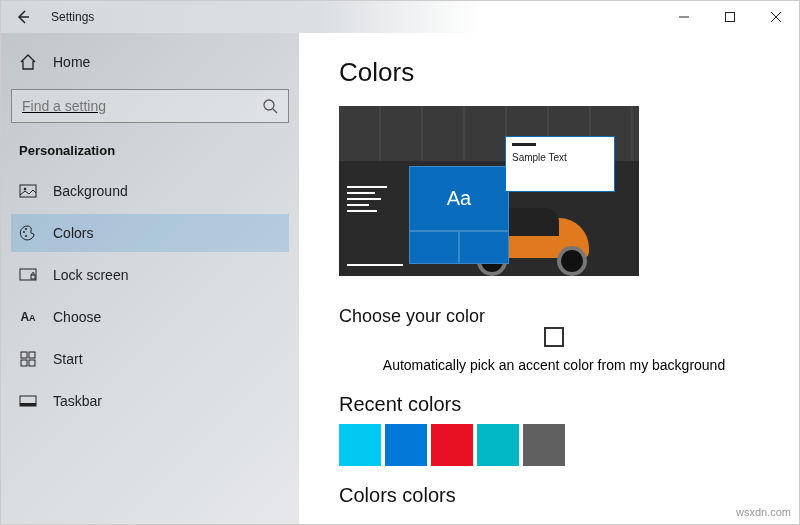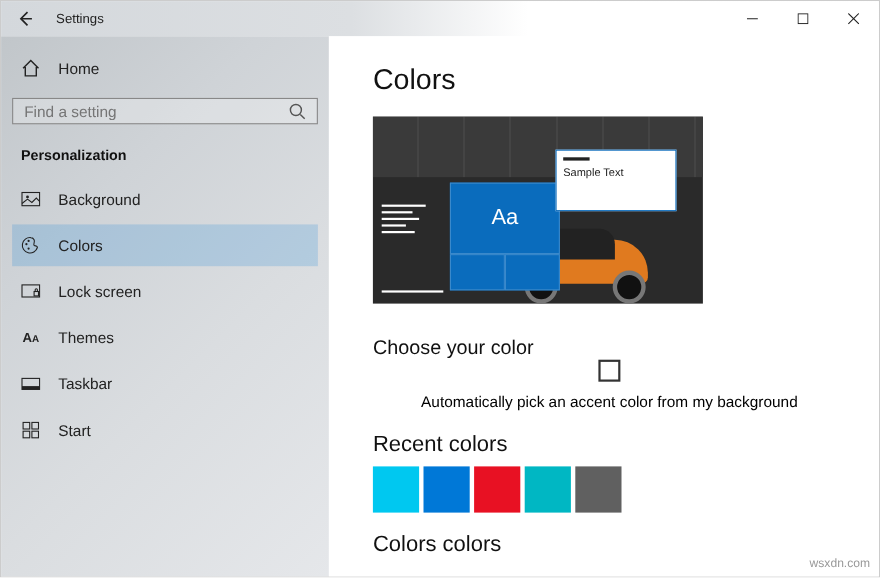--- a/index.html
+++ b/index.html
@@ -7,21 +7,21 @@
   .window { display: flex; flex-direction: column; width: 800px; height: 525px; border: 1px solid #ccc; }
   .titlebar { height: 32px; display: flex; align-items: center; justify-content: space-between; background: linear-gradient(to right, #d4d8dc, #dcdfe2 40%, #fff 60%); }
   .titlebar-left { display: flex; align-items: center; padding-left: 8px; gap: 14px; }
   .back-btn { width: 28px; height: 28px; display: flex; align-items: center; justify-content: center; }
   .titlebar-title { font-size: 12px; color: #222; }
   .win-controls { display: flex; }
   .win-btn { width: 46px; height: 32px; display: flex; align-items: center; justify-content: center; font-size: 12px; color: #222; }
   .body { flex: 1; display: flex; min-height: 0; }
   .sidebar { width: 298px; background: linear-gradient(135deg, #c1c6ca 0%, #cfd3d7 30%, #dadde0 60%, #e5e7ea 100%); padding: 14px 10px 0 10px; display: flex; flex-direction: column; gap: 4px; }
   .home-row { display: flex; align-items: center; gap: 16px; padding: 6px 8px; font-size: 14px; color: #222; }
-  .search-box { margin: 8px 0 10px 0; height: 24px; border: 1px solid #888; background: rgba(255,255,255,0.25); display: flex; align-items: center; padding: 0 10px; justify-content: space-between; }
+  .search-box { margin: 8px 0 10px 0; height: 34px; border: 1px solid #888; background: rgba(255,255,255,0.25); display: flex; align-items: center; padding: 0 10px; justify-content: space-between; text-decoration: underline; }
   .search-box input { border: none; background: transparent; outline: none; font-size: 14px; color: #555; width: 220px; }
   .cat-label { font-size: 13px; font-weight: 600; padding: 6px 8px 10px 8px; color: #111; }
   .nav-item { display: flex; align-items: center; gap: 16px; padding: 10px 8px; font-size: 14px; color: #222; }
   .nav-item.active { background: rgba(0,120,215,0.18); }
   .nav-icon { width: 18px; height: 18px; display: inline-flex; align-items: center; justify-content: center; }
   .content { flex: 1; padding: 24px 30px 10px 40px; overflow: hidden; background: #fff; }
   .page-title { font-size: 26px; font-weight: 400; margin-bottom: 18px; color: #111; }
   .preview { width: 300px; height: 170px; position: relative; background: #2a2a2a; overflow: hidden; margin-bottom: 30px; }
   .pv-bg-bldg { position: absolute; top:0; left:0; right:0; height:55px; background: repeating-linear-gradient(90deg,#3a3a3a 0 40px,#444 40px 42px); }
   .pv-car { position: absolute; bottom: 0; right: 20px; width: 170px; height: 80px; }
@@ -136,43 +136,43 @@
             </svg>
           </span>
         <span>Lock screen</span>
       </div>
 
 
       <div class="nav-item">
         <span class="nav-icon">
             <span style="font-size:12px;font-weight:600;color:#222">A<span style="font-size:9px">A</span></span>
           </span>
-        <span>Themes</span>
-      </div>
-
-      <div class="nav-item">
-        <span class="nav-icon">
-            <svg width="18" height="18" viewBox="0 0 18 18">
-              <rect x="1" y="4" width="16" height="10" stroke="#222" fill="none"></rect>
-              <rect x="1" y="11" width="16" height="3" fill="#222"></rect>
-            </svg>
-          </span>
-        <span>Taskbar</span>
+        <span>Choose</span>
       </div>
 
       <div class="nav-item">
         <span class="nav-icon">
             <svg width="16" height="16" viewBox="0 0 16 16">
               <rect x="1" y="1" width="6" height="6" stroke="#222" fill="none"></rect>
               <rect x="9" y="1" width="6" height="6" stroke="#222" fill="none"></rect>
               <rect x="1" y="9" width="6" height="6" stroke="#222" fill="none"></rect>
               <rect x="9" y="9" width="6" height="6" stroke="#222" fill="none"></rect>
             </svg>
           </span>
         <span>Start</span>
+      </div>
+
+      <div class="nav-item">
+        <span class="nav-icon">
+            <svg width="18" height="18" viewBox="0 0 18 18">
+              <rect x="1" y="4" width="16" height="10" stroke="#222" fill="none"></rect>
+              <rect x="1" y="11" width="16" height="3" fill="#222"></rect>
+            </svg>
+          </span>
+        <span>Taskbar</span>
       </div>
     </div>
 
     <div class="content" style="position:relative">
       <div class="page-title">Colors</div>
 
       <div class="preview">
         <div class="pv-bg-bldg"></div>
         <div class="pv-car">
           <div class="body1"></div>

